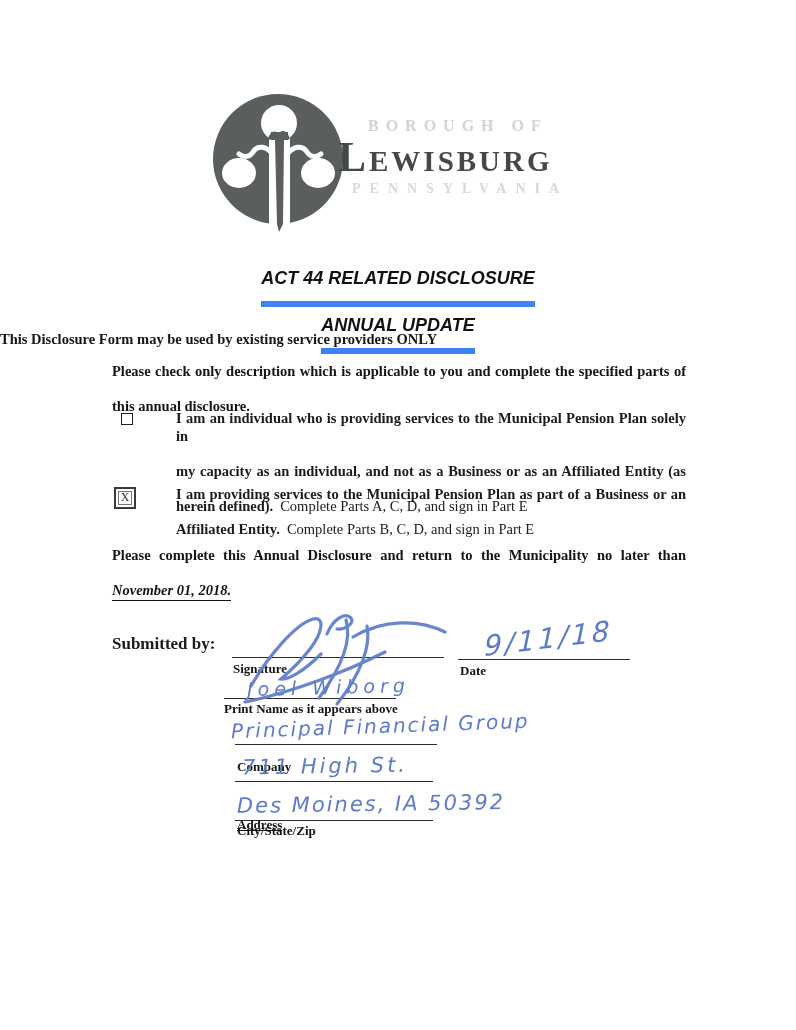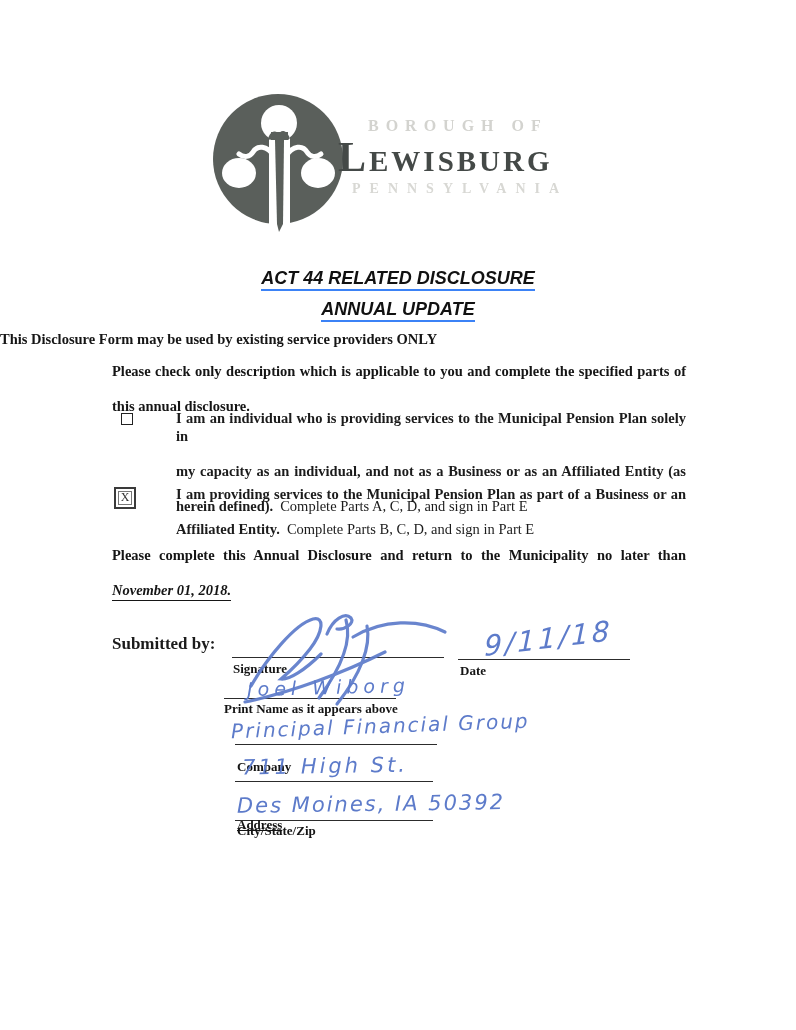--- a/index.html
+++ b/index.html
@@ -23,21 +23,21 @@
     font-size:14px; letter-spacing:9px; color:#d8d8d4; font-weight:bold;
     padding-left:14px; white-space:nowrap; margin-top:4px;
   }
 
   
   .title {
     position:absolute; left:0; right:0; top:268px; text-align:center;
     font-family:"Liberation Sans", sans-serif; font-weight:bold; font-style:italic;
     font-size:18px; color:#111;
   }
-  .title .tline { display:inline-block; border-bottom:2px solid #3b82f6; padding-bottom:0; }
+  .title .tline { display:inline-block; border-bottom:6px solid #3b82f6; padding-bottom:12px; }
   .title .t2 { margin-top:8px; }
 
   .notice {
     position:absolute; left:0; right:0; top:331px; 
     font-weight:bold; font-size:14.5px; color:#151515;
   }
 
   .para { position:absolute; left:112px; width:574px; font-size:14.5px; line-height:17.5px; color:#151515; }
   .bold { font-weight:bold; }
   .fj { text-align:justify; }

